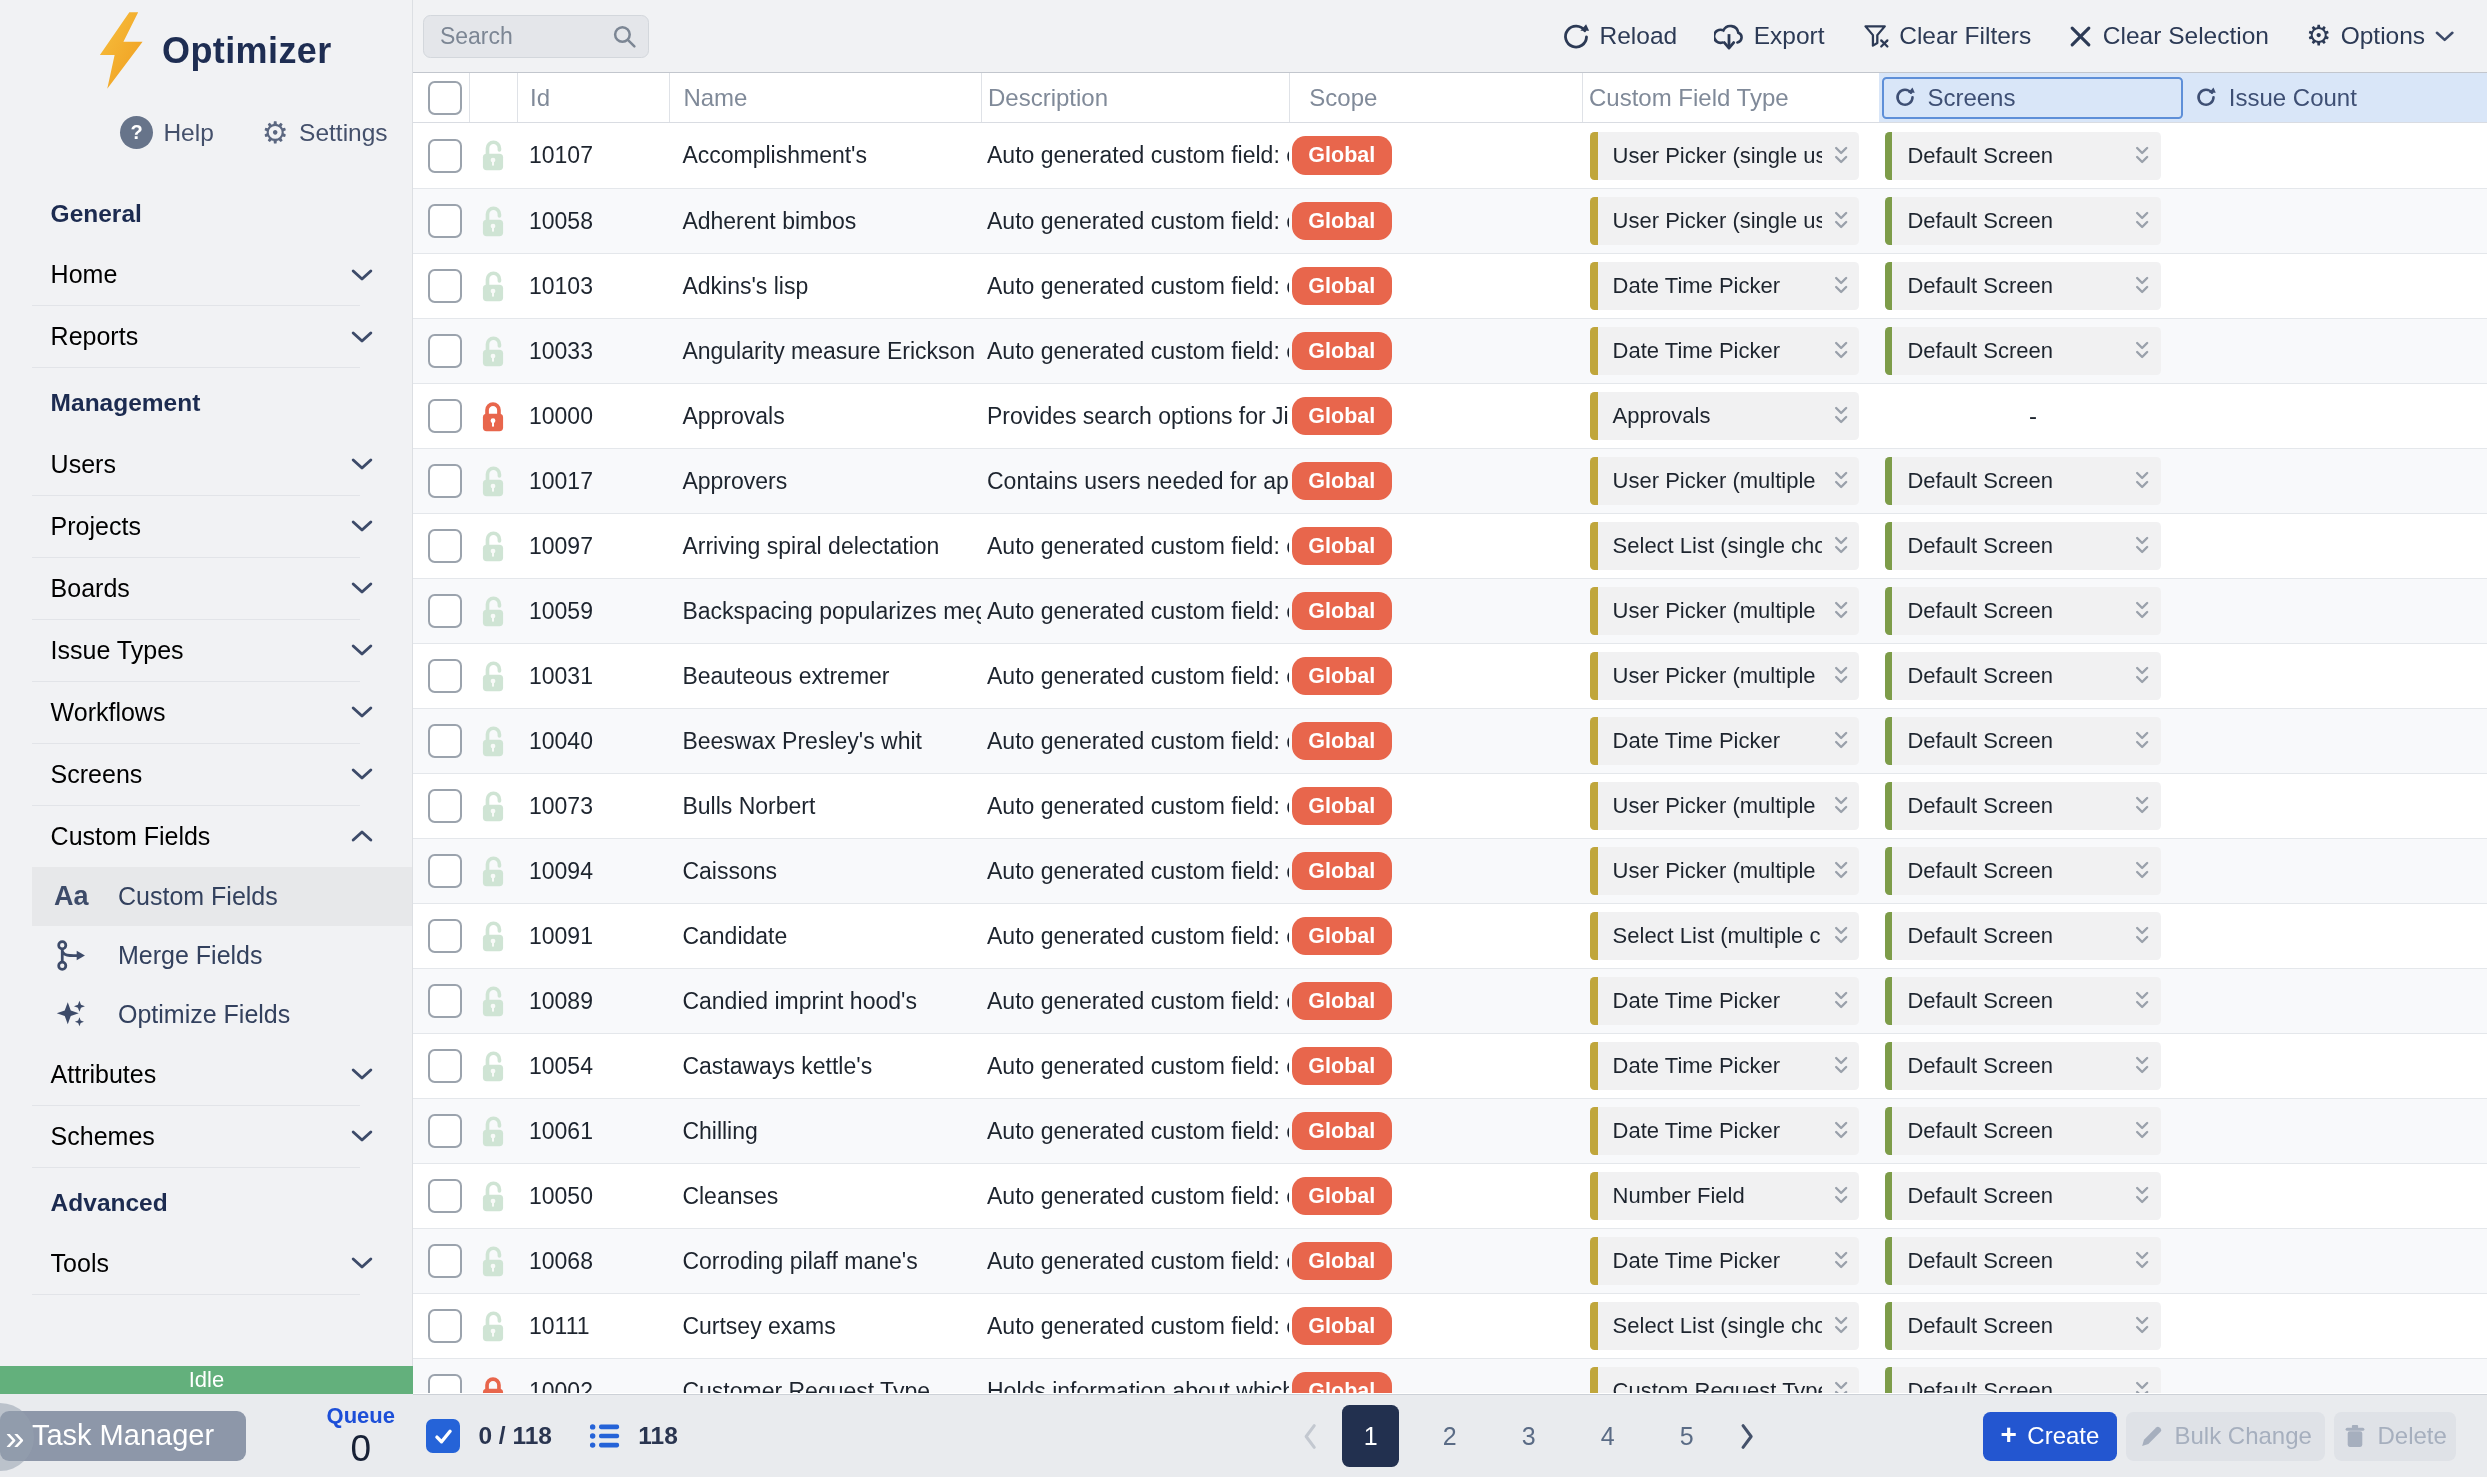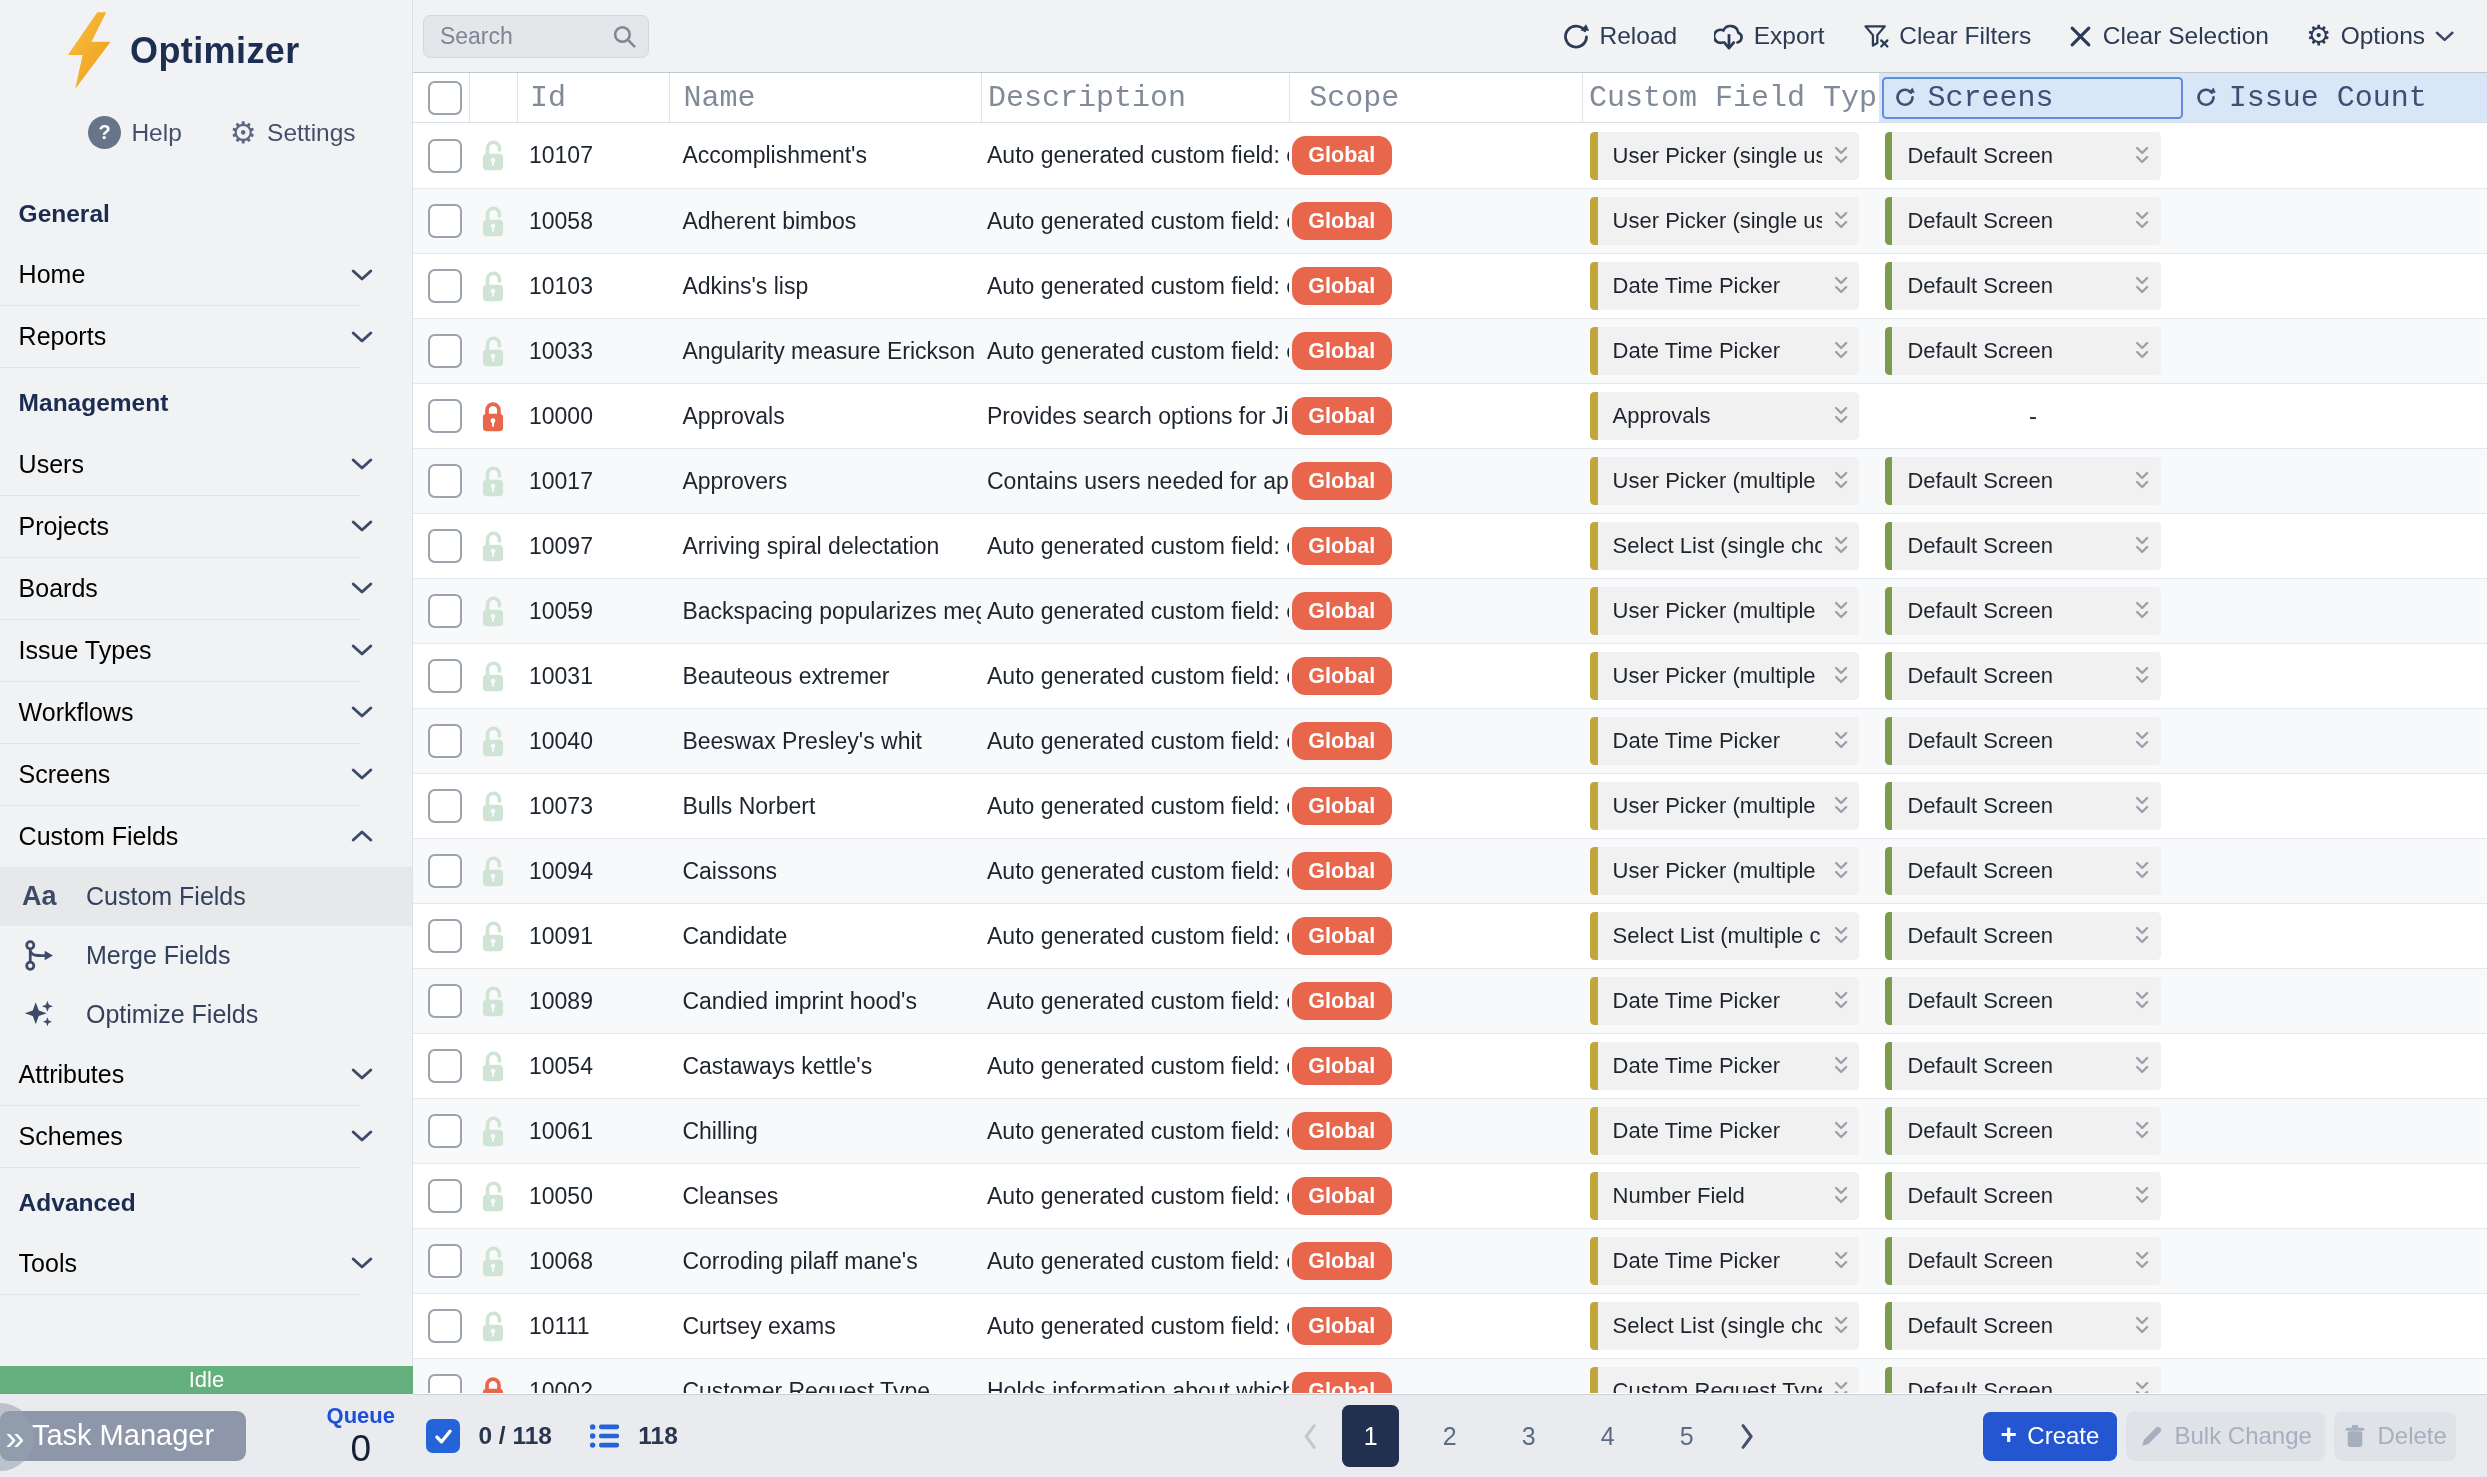--- a/index.html
+++ b/index.html
@@ -5,21 +5,21 @@
   html,body{margin:0;padding:0;}
   body{
     width:2487px;height:1477px;overflow:hidden;
     font-family:"Liberation Sans","DejaVu Sans",sans-serif;
     background:#f1f2f4;color:#1d242e;
     -webkit-font-smoothing:antialiased;
   }
   .app{position:relative;width:2487px;height:1477px;}
 
   
-  .sidebar{position:absolute;left:0;top:0;width:413px;height:1477px;background:#f1f2f4;border-right:0.7px solid #dcdfe3;box-sizing:border-box;}
+  .sidebar{position:absolute;left:0;top:0;width:413px;height:1477px;background:#f1f2f4;border-right:0.7px solid #dcdfe3;box-sizing:border-box;padding-left:32px;}
   .logo-row{display:flex;align-items:center;gap:15px;padding:12px 0 0 62px;}
   .logo-text{font-size:36px;font-weight:bold;color:#1e2d52;letter-spacing:0.4px;}
   .help-settings{display:flex;align-items:center;gap:48px;padding:27px 0 0 88px;}
   .hs-item{display:flex;align-items:center;gap:10.4px;font-size:24.5px;color:#44506b;cursor:pointer;}
   .q-circle{width:33px;height:33px;border-radius:50%;background:#67748a;color:#fff;display:flex;align-items:center;justify-content:center;font-weight:bold;font-size:20px;}
   .q-circle::before{content:"?";}
   .gear-glyph{font-size:30px;line-height:30px;color:#5b6780;}
   .gear-glyph::before{content:"\2699";}
   .nav{margin-top:30px;}
   .nav-section-label{font-size:24.5px;font-weight:bold;color:#1c2b50;padding:21px 0 16.3px 18.6px;}
@@ -48,21 +48,21 @@
   .search-input{width:226px;height:43px;box-sizing:border-box;border:0.7px solid #d3d7dc;background:#e4e6ea;border-radius:7.4px;font-size:23px;color:#3a4250;padding:0 52px 0 16.3px;outline:none;font-family:inherit;}
   .search-input::placeholder{color:#7c8694;}
   .search-icon{position:absolute;right:12px;top:9.6px;}
   .toolbar{margin-left:auto;display:flex;align-items:center;gap:37px;padding-right:33px;}
   .tb-btn{display:flex;align-items:center;gap:9.6px;font-size:24.5px;color:#2c3a55;cursor:pointer;white-space:nowrap;}
   .tb-btn .gear-glyph{color:#2c3a55;font-size:28px;}
 
   
   .table{position:absolute;left:0;top:72px;width:100%;height:1322px;background:#fff;border-top:1.5px solid #c2c6cd;box-sizing:border-box;}
   .thead{display:flex;height:50px;border-bottom:1.5px solid #d9dce2;box-sizing:border-box;background:#fff;}
-  .th{display:flex;align-items:center;font-size:30px;color:#808a99;box-sizing:border-box;border-left:0.7px solid #dfe2e7;white-space:nowrap;overflow:hidden;font-family:Liberation Mono, monospace;}
+  .th{display:flex;align-items:center;font-size:24px;color:#808a99;box-sizing:border-box;border-left:0.7px solid #dfe2e7;white-space:nowrap;overflow:hidden;}
   .th.no-sep{border-left:none;}
   .col-check{width:56px;flex:0 0 auto;}
   .col-lock{width:48px;flex:0 0 auto;}
   .col-id{width:152px;flex:0 0 auto;}
   .col-name{width:312px;flex:0 0 auto;}
   .col-desc{width:308px;flex:0 0 auto;}
   .col-scope{width:293px;flex:0 0 auto;}
   .col-type{width:297px;flex:0 0 auto;}
   .col-screens{width:308px;flex:0 0 auto;}
   .col-issue{flex:1 1 auto;}

